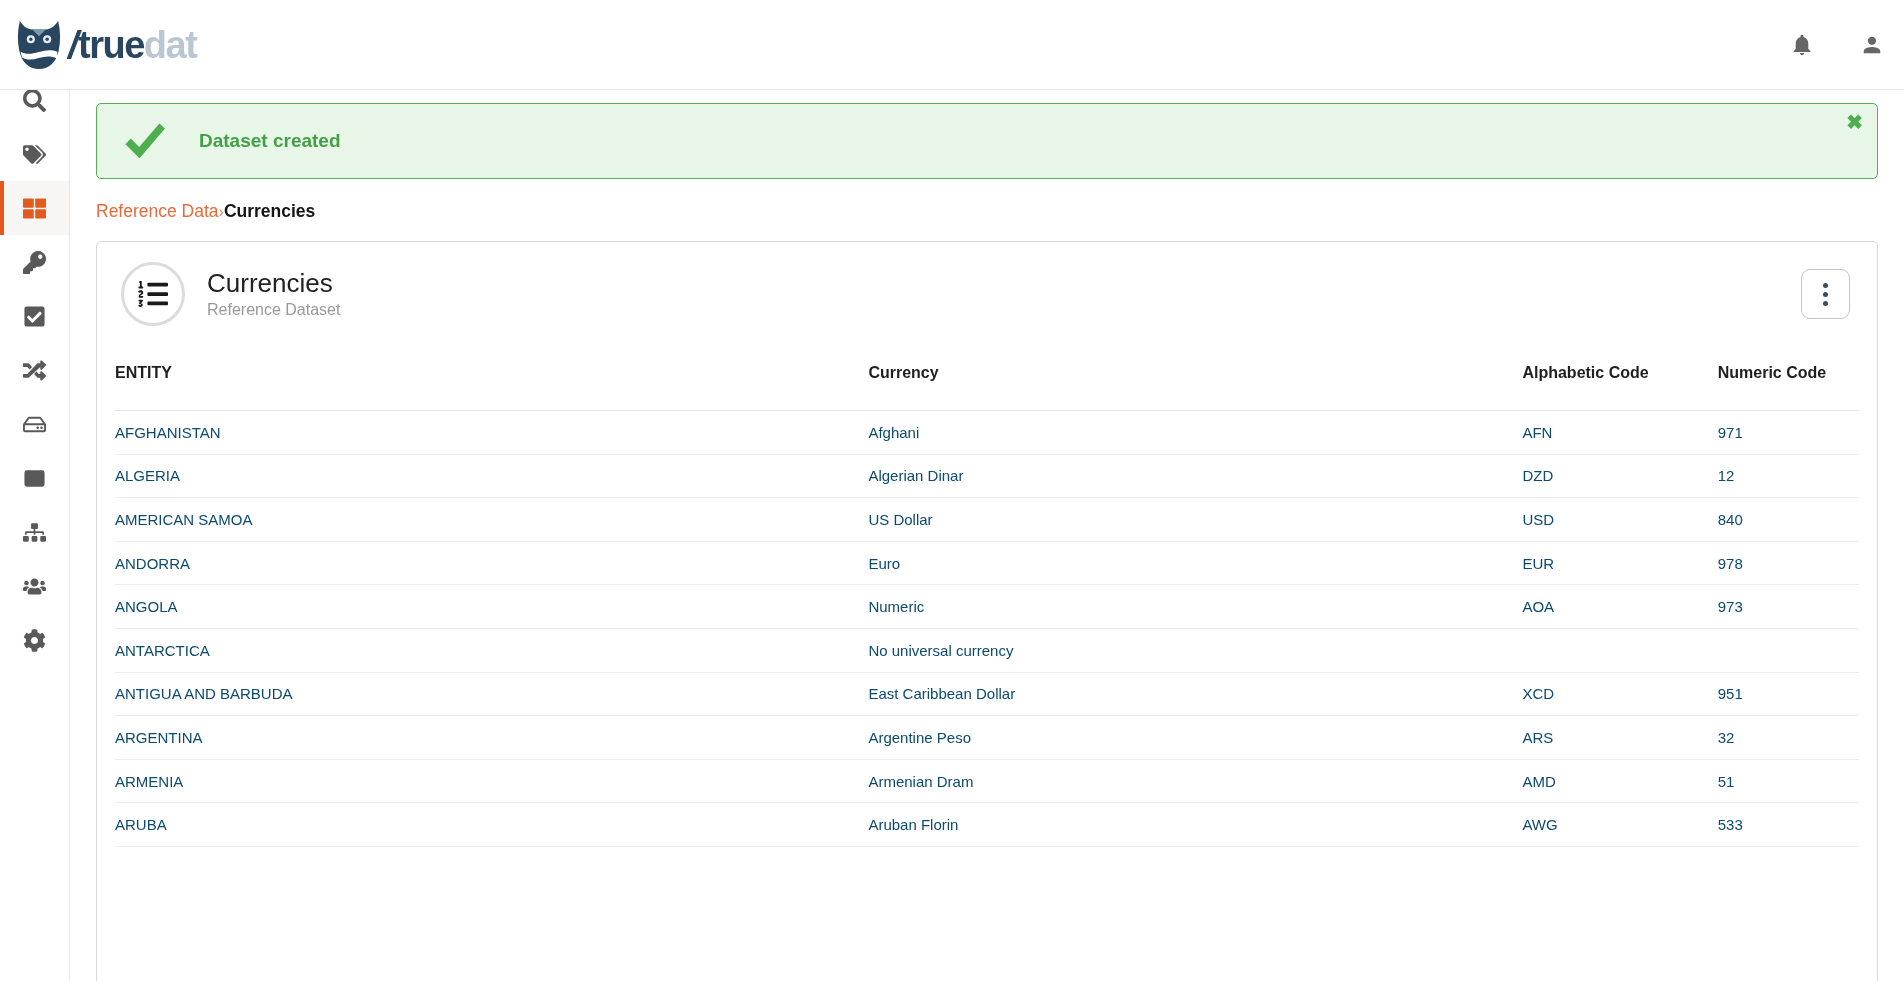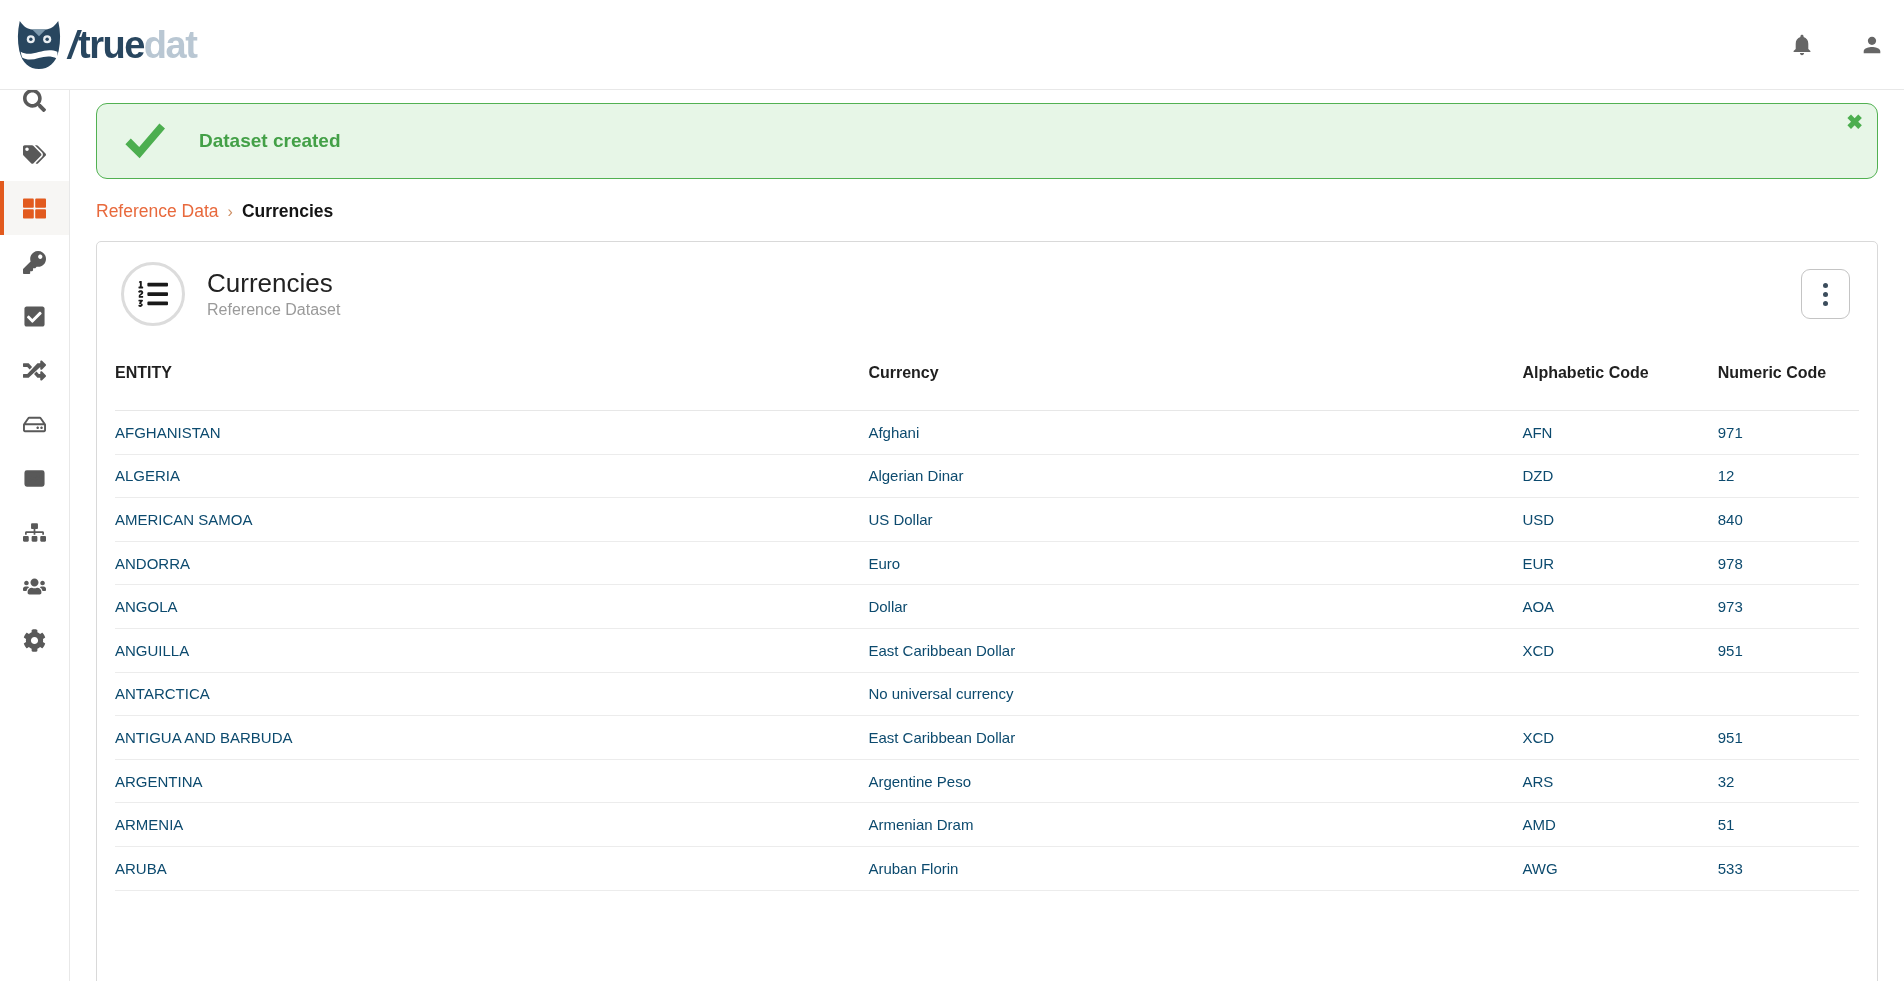--- a/index.html
+++ b/index.html
@@ -34,28 +34,28 @@
   .side-item{width:69px;height:54px;display:flex;align-items:center;justify-content:center;cursor:pointer;}
   .side-item svg{width:23px;height:23px;fill:var(--icon-gray);}
   .side-item.active{background:#f7f6f4;box-shadow:inset 4px 0 0 var(--accent-orange);}
   .side-item.active svg{fill:var(--accent-orange);}
 
   
   .main{position:absolute;left:70px;top:70px;width:1834px;height:911px;overflow:hidden;
     padding:0 26px;background:#fff;}
 
   .alert{margin-top:33px;height:76px;position:relative;border:1.5px solid #52b152;
-    border-radius:11px;background:var(--success-bg);display:flex;align-items:center;
+    border-radius:5px;background:var(--success-bg);display:flex;align-items:center;
     padding:12px 24px;text-align:center;}
   .alert-check{width:48px;height:44px;flex:0 0 auto;}
   .alert-msg{margin-left:30px;font-size:19px;font-weight:700;color:var(--success-text);}
   .alert-close{position:absolute;top:8px;right:14px;font-size:20px;font-weight:700;
     color:var(--success-green);cursor:pointer;line-height:1;}
 
-  .breadcrumb{margin-top:22px;font-size:17.5px;display:flex;align-items:center;gap:9px;}
+  .breadcrumb{margin-top:22px;font-size:17.5px;display:flex;align-items:center;}
   .crumb-link{color:var(--breadcrumb-orange);cursor:pointer;}
   .crumb-sep{color:#cf9166;font-size:16px;}
   .crumb-current{color:#141414;font-weight:600;}
 
   .card{margin-top:19px;border:1px solid #d9d9d9;border-radius:5px;background:#fff;height:900px;}
   .card-header{display:flex;align-items:center;padding:20px 27px 14px 24px;}
   .entity-badge{width:64px;height:64px;border:3px solid #dcdcdc;border-radius:50%;
     display:flex;align-items:center;justify-content:center;flex:0 0 auto;}
   .entity-badge svg{width:30px;height:30px;fill:#1a1a1a;}
   .card-titles{margin-left:22px;}
@@ -236,31 +236,25 @@
 
   <tr>
     <td>ANDORRA</td>
     <td>Euro</td>
     <td>EUR</td>
     <td>978</td>
   </tr>
 
   <tr>
     <td>ANGOLA</td>
-    <td>Dollar</td>
+    <td>Numeric</td>
     <td>AOA</td>
     <td>973</td>
   </tr>
 
-  <tr>
-    <td>ANGUILLA</td>
-    <td>East Caribbean Dollar</td>
-    <td>XCD</td>
-    <td>951</td>
-  </tr>
 
   <tr>
     <td>ANTARCTICA</td>
     <td>No universal currency</td>
     <td></td>
     <td></td>
   </tr>
 
   <tr>
     <td>ANTIGUA AND BARBUDA</td>

